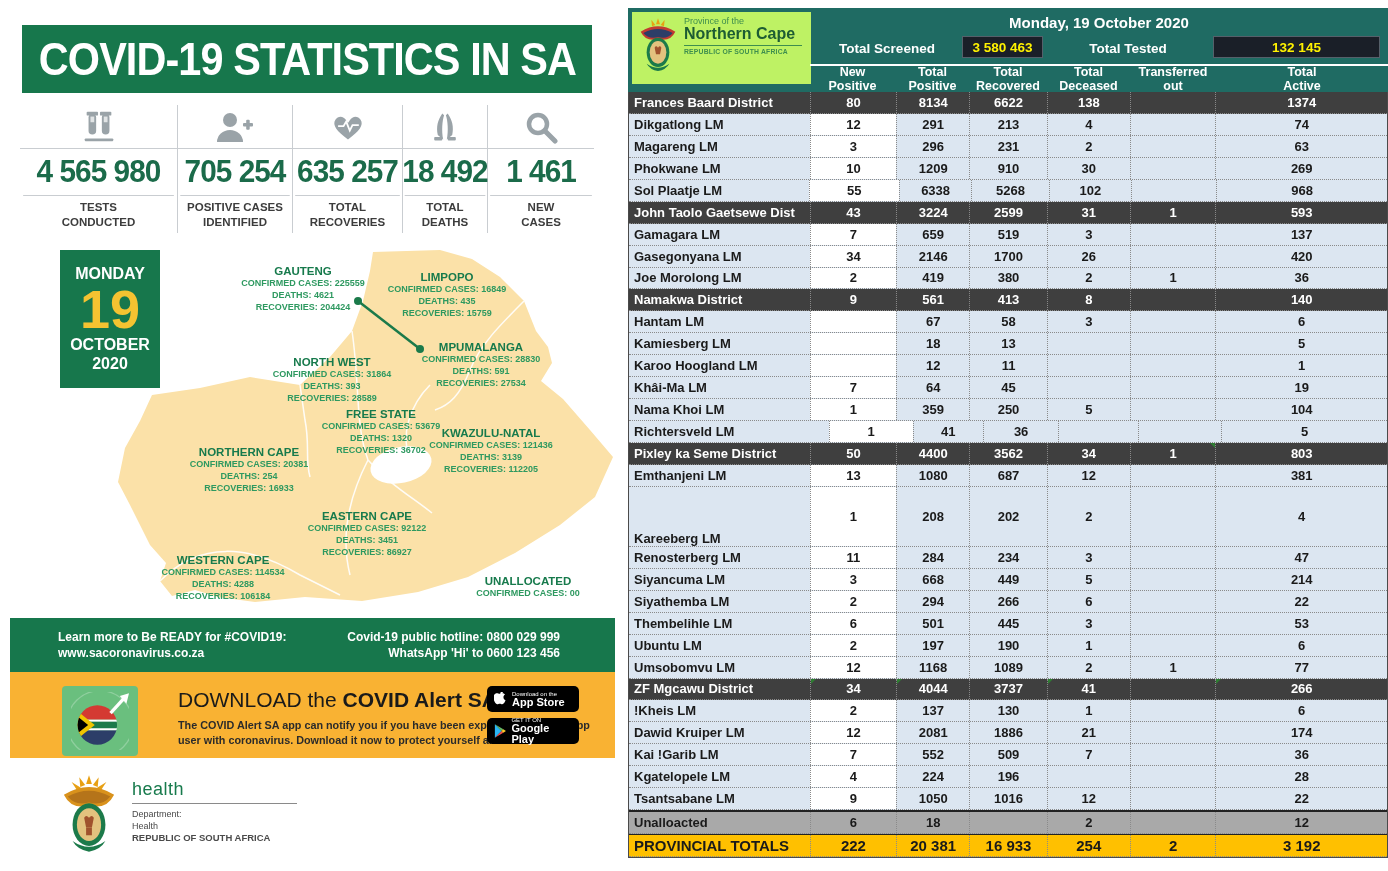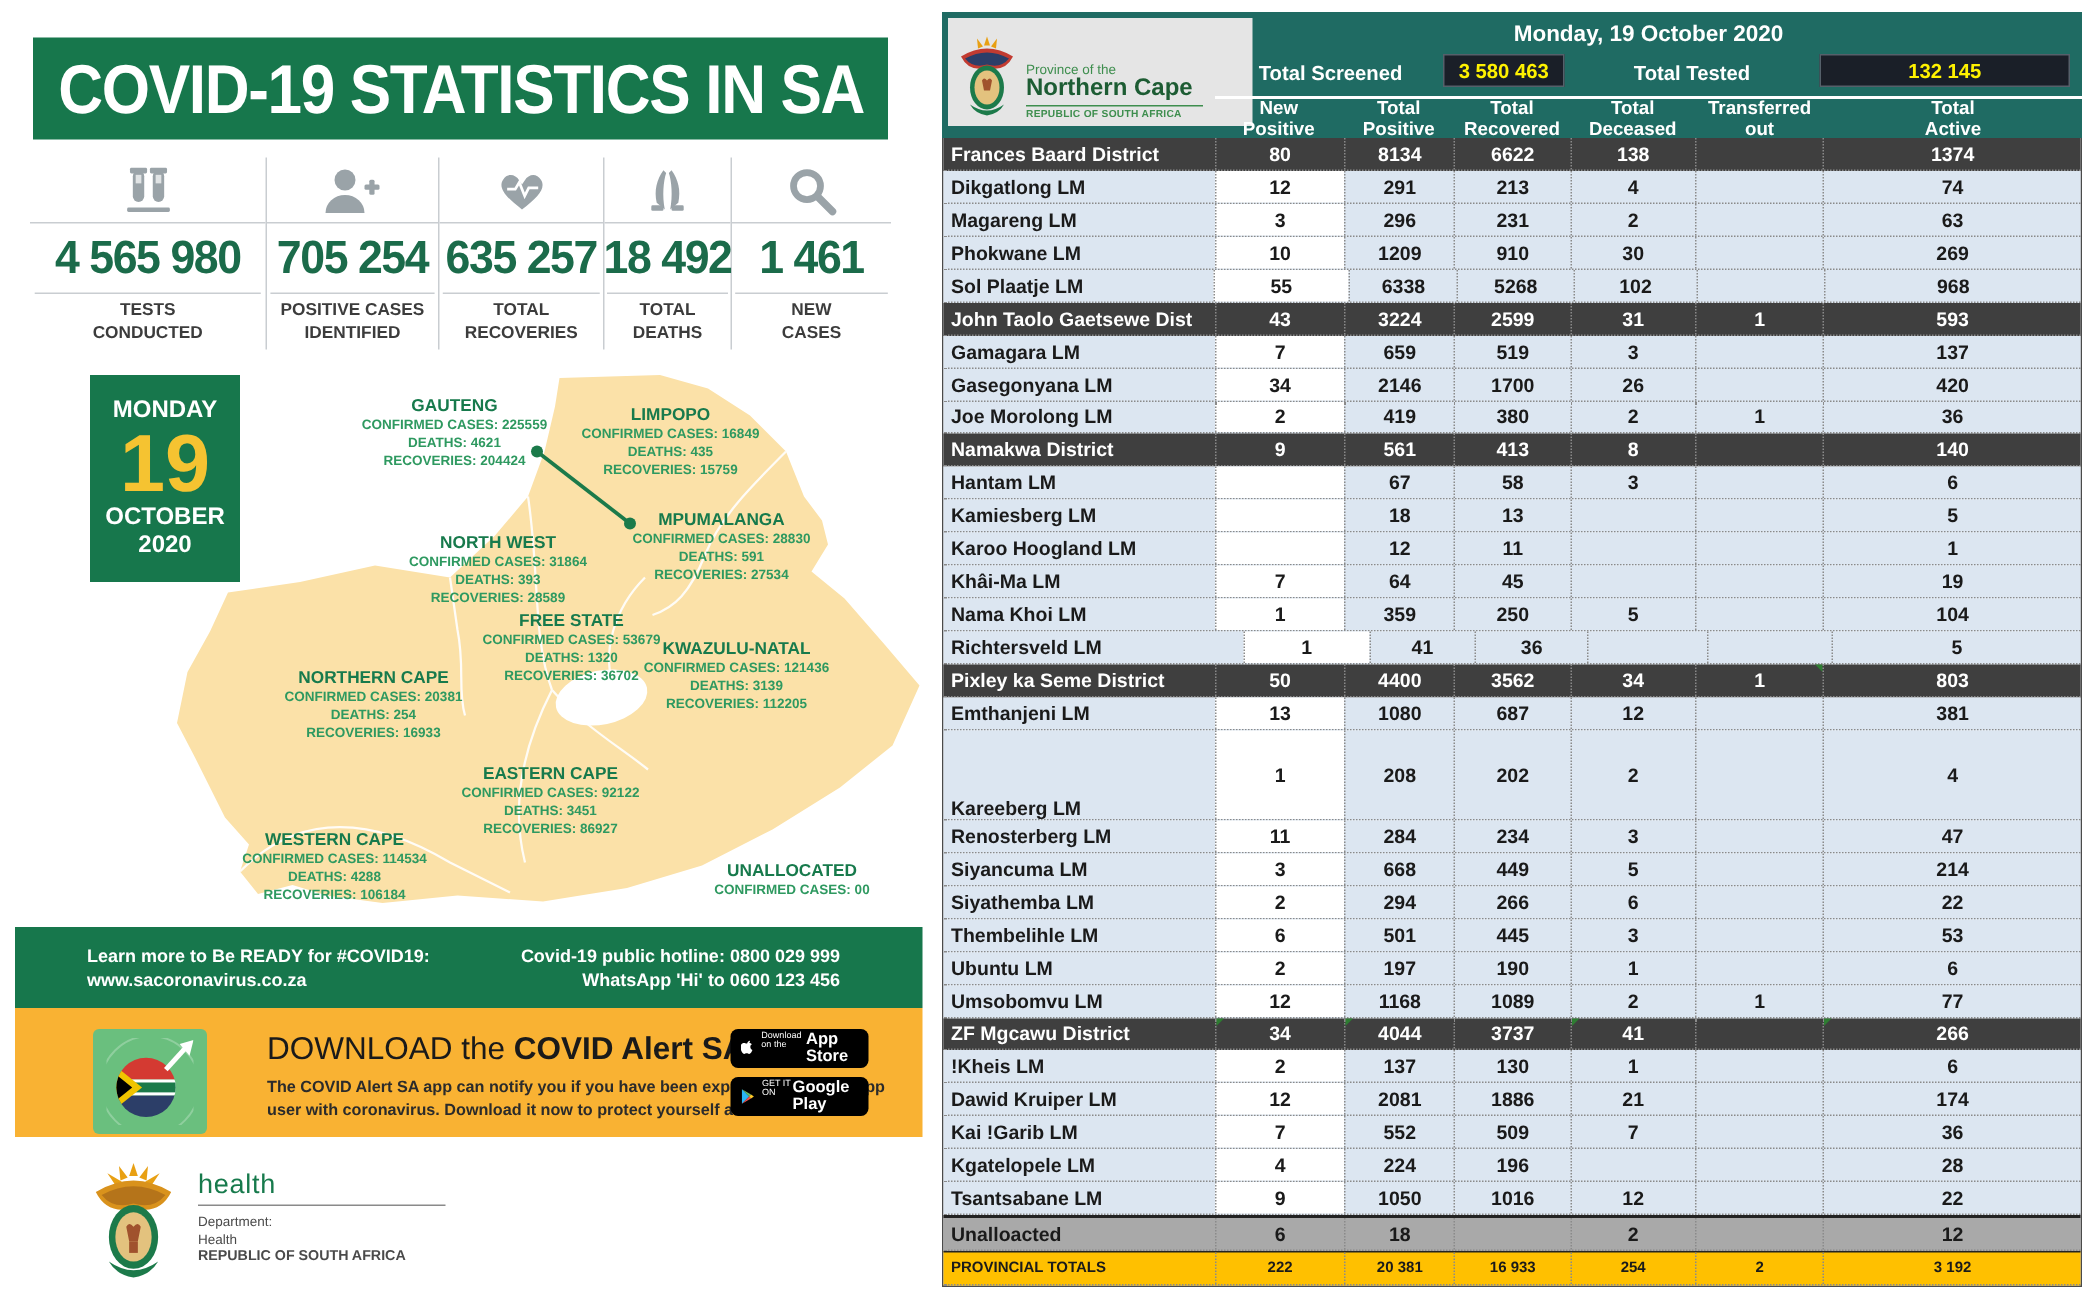--- a/index.html
+++ b/index.html
@@ -46,36 +46,36 @@
 
   .app-bar{position:absolute;left:10px;top:672px;width:605px;height:86px;background:var(--yellow-bar);}
   .app-icon{position:absolute;left:52px;top:14px;width:76px;height:70px;background:#6ABF7E;border-radius:4px;
     display:flex;align-items:center;justify-content:center;}
   .app-title{position:absolute;left:168px;top:16px;font-size:21px;color:#1a1a1a;white-space:nowrap;}
   .app-title b{font-weight:700;}
   .app-desc{position:absolute;left:168px;top:46px;font-size:10.8px;color:#2b2b2b;font-weight:700;line-height:1.4;}
   .badges{position:absolute;right:36px;top:14px;display:flex;flex-direction:column;gap:6px;}
   .badge{width:92px;height:26px;background:#000;border-radius:5px;color:#fff;display:flex;align-items:center;
     padding:0 7px;gap:5px;cursor:pointer;}
-  .badge .b-txt{display:flex;line-height:1;}
+  .badge .b-txt{display:flex;flex-direction:column;line-height:1;}
   .badge .b-top{font-size:6px;}
   .badge .b-bottom{font-size:11px;font-weight:700;}
 
   .dept-logo{position:absolute;left:60px;top:775px;display:flex;gap:14px;}
   .dept-text{padding-top:4px;}
   .dept-text .d-health{color:#177A4C;font-size:18px;font-weight:400;letter-spacing:.5px;}
   .dept-text .d-rule{width:165px;height:1px;background:#8a8a8a;margin:3px 0 4px;}
   .dept-text .d-small{color:#4a4a4a;font-size:9px;line-height:1.35;}
   .dept-text .d-republic{color:#4a4a4a;font-size:9.5px;font-weight:700;}
 
   
   .nc-table{position:absolute;left:628px;top:8px;width:760px;height:850px;}
   .nc-header{position:absolute;left:0;top:0;width:760px;height:84px;background:var(--teal-header);}
-  .nc-logo{position:absolute;left:4px;top:4px;width:203px;height:72px;background:#e5e5e5;display:flex;
-    align-items:flex-end;padding:4px 6px;gap:6px;}
+  .nc-logo{position:absolute;left:4px;top:4px;width:179px;height:72px;background:#bef264;display:flex;
+    align-items:flex-start;padding:4px 6px;gap:6px;}
   .nc-logo-text .l1{color:#3E8E4E;font-size:9px;}
   .nc-logo-text .l2{color:#1D5C33;font-size:16px;font-weight:700;line-height:1.05;}
   .nc-logo-text .l-rule{width:118px;height:1px;background:#3E8E4E;margin:2px 0;}
   .nc-logo-text .l3{color:#3E8E4E;font-size:6.8px;font-weight:700;letter-spacing:.2px;}
   .nc-date{position:absolute;left:182px;top:3px;width:578px;height:22px;display:flex;align-items:center;
     justify-content:center;color:#fff;font-weight:700;font-size:15px;}
   .nc-screen-row{position:absolute;left:182px;top:26px;width:578px;height:29px;}
   .nc-screen-row .lbl{position:absolute;top:0;height:100%;display:flex;align-items:center;justify-content:center;
     color:#fff;font-weight:700;font-size:13.5px;}
   .nc-screen-row .dark-box{position:absolute;top:2px;height:22px;background:var(--dark-cell);border:1px solid #55606A;
@@ -88,21 +88,21 @@
     border-left:1px solid #4a4a4a;border-right:1px solid #4a4a4a;border-bottom:1px solid #4a4a4a;}
   .row{flex:1;display:flex;border-bottom:1px dotted #8a8a8a;background:var(--lm-row);}
   .row .cell{position:relative;display:flex;align-items:center;justify-content:center;
     font-weight:700;font-size:13px;color:#1a1a1a;border-left:1px dotted #8a8a8a;}
   .row .name{justify-content:flex-start;padding-left:5px;border-left:none;white-space:nowrap;overflow:hidden;}
   .row.lm .np{background:#fff;}
   .row.district{background:var(--district-row);}
   .row.district .cell{color:#fff;}
   .row.unallocated{background:var(--unallocated-row);border-top:2px solid #222;}
   .row.totals{background:var(--totals-row);border-top:1px solid #222;}
-  .row.totals .cell{font-size:10px;}
+  .row.totals .cell{font-size:15px;}
   .marker-tl::before{content:"";position:absolute;left:0;top:0;border-top:5px solid #2E7D32;border-right:5px solid transparent;}
   .marker-tr::after{content:"";position:absolute;right:0;top:0;border-top:5px solid #2E7D32;border-left:5px solid transparent;}
 </style>
 </head>
 <body>
 
 <div class="canvas">
 
   <div class="poster">
     <div class="poster-header">

